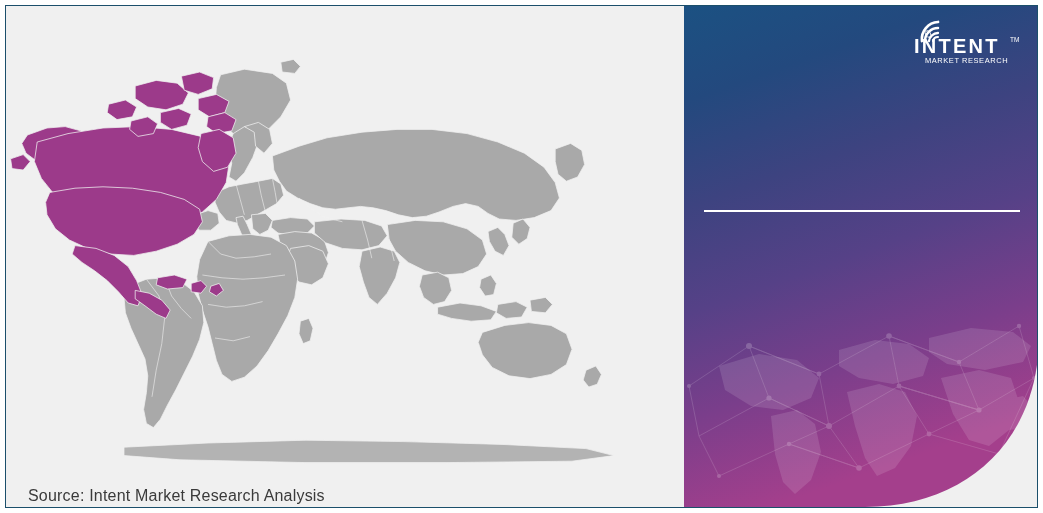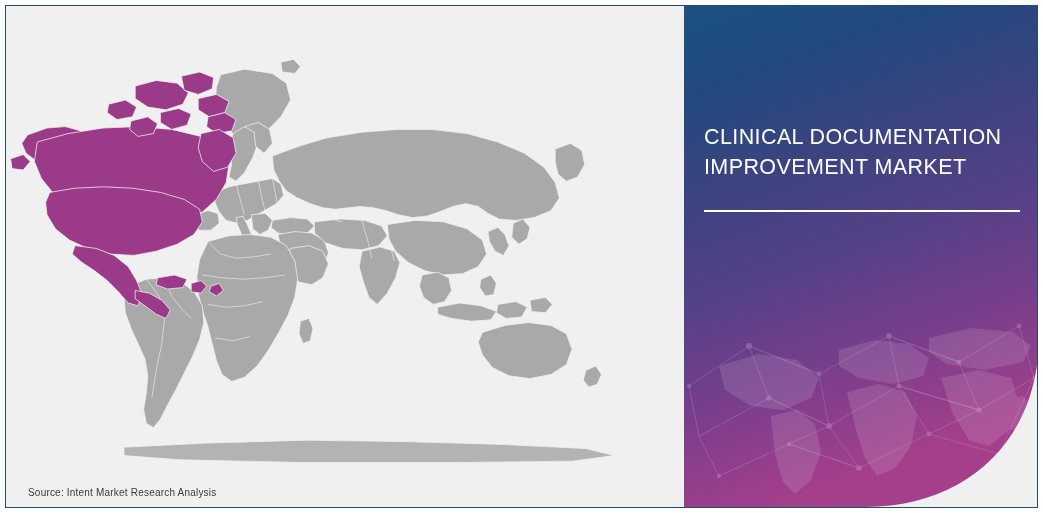--- a/index.html
+++ b/index.html
@@ -33,21 +33,21 @@
     left:0; top:0;
     width:680px; height:501px;
     background:#f0f0f0;
     overflow:hidden;
   }
   .world-map-svg { position:absolute; left:-8px; top:38px; width:700px; height:420px; }
 
   .source-note {
     position:absolute;
     left:22px; top:481px;
-    font-size:10px;
+    font-size:16px;
     color:#3a3a3a;
     letter-spacing:0.2px;
     white-space:nowrap;
   }
 
   
   .right-panel {
     position:absolute;
     left:673px; top:0;
     width:360px; height:501px;
@@ -275,21 +275,37 @@
           <path d="M160 344 L196 334 L230 338 L250 352 L244 370 L214 378 L180 372 L160 360 Z"></path>
           <path d="M168 386 L200 378 L226 386 L238 410 L232 440 L216 462 L198 470 L186 452 L176 420 Z"></path>
           <path d="M250 332 L292 322 L334 326 L352 340 L344 356 L306 364 L268 358 L250 346 Z"></path>
           <path d="M262 372 L300 364 L332 372 L340 396 L330 424 L310 440 L290 434 L274 408 Z"></path>
           <path d="M318 396 L344 390 L356 404 L348 422 L328 424 Z"></path>
         </g>
       </svg>
 
       <div class="panel-content">
 
-
-        <div class="panel-title">CLINICAL DOCUMENTATION IMPROVEMENT MARKET</div>
+        <div class="logo-block">
+          <svg class="logo-svg" viewBox="0 0 236 104">
+
+            <g fill="none" stroke="#ffffff" stroke-width="5.5" stroke-linecap="round">
+              <path d="M30 54 A34 34 0 0 1 62 16"></path>
+              <path d="M36 54 A26 26 0 0 1 62 28" stroke-width="5"></path>
+              <path d="M44 54 A18 18 0 0 1 62 38" stroke-width="4.6"></path>
+              <path d="M52 54 A10 10 0 0 1 62 46" stroke-width="4.2"></path>
+            </g>
+            <ellipse cx="42" cy="40" rx="5" ry="7" transform="rotate(-30 42 40)" fill="none" stroke="#ffffff" stroke-width="1.6"></ellipse>
+
+            <text x="14" y="78" font-family="'Liberation Sans', sans-serif" font-size="40" font-weight="700" letter-spacing="4.5" fill="#ffffff">INTENT</text>
+            <text x="206" y="56" font-family="'Liberation Sans', sans-serif" font-size="13" font-weight="400" fill="#ffffff">TM</text>
+
+            <text x="36" y="98" font-family="'Liberation Sans', sans-serif" font-size="15" font-weight="400" letter-spacing="1.1" fill="#ffffff">MARKET RESEARCH</text>
+          </svg>
+        </div>
+
         <div class="title-divider"></div>
 
       </div>
     </div>
 
   </div>
 </div>
 
 </body></html>

